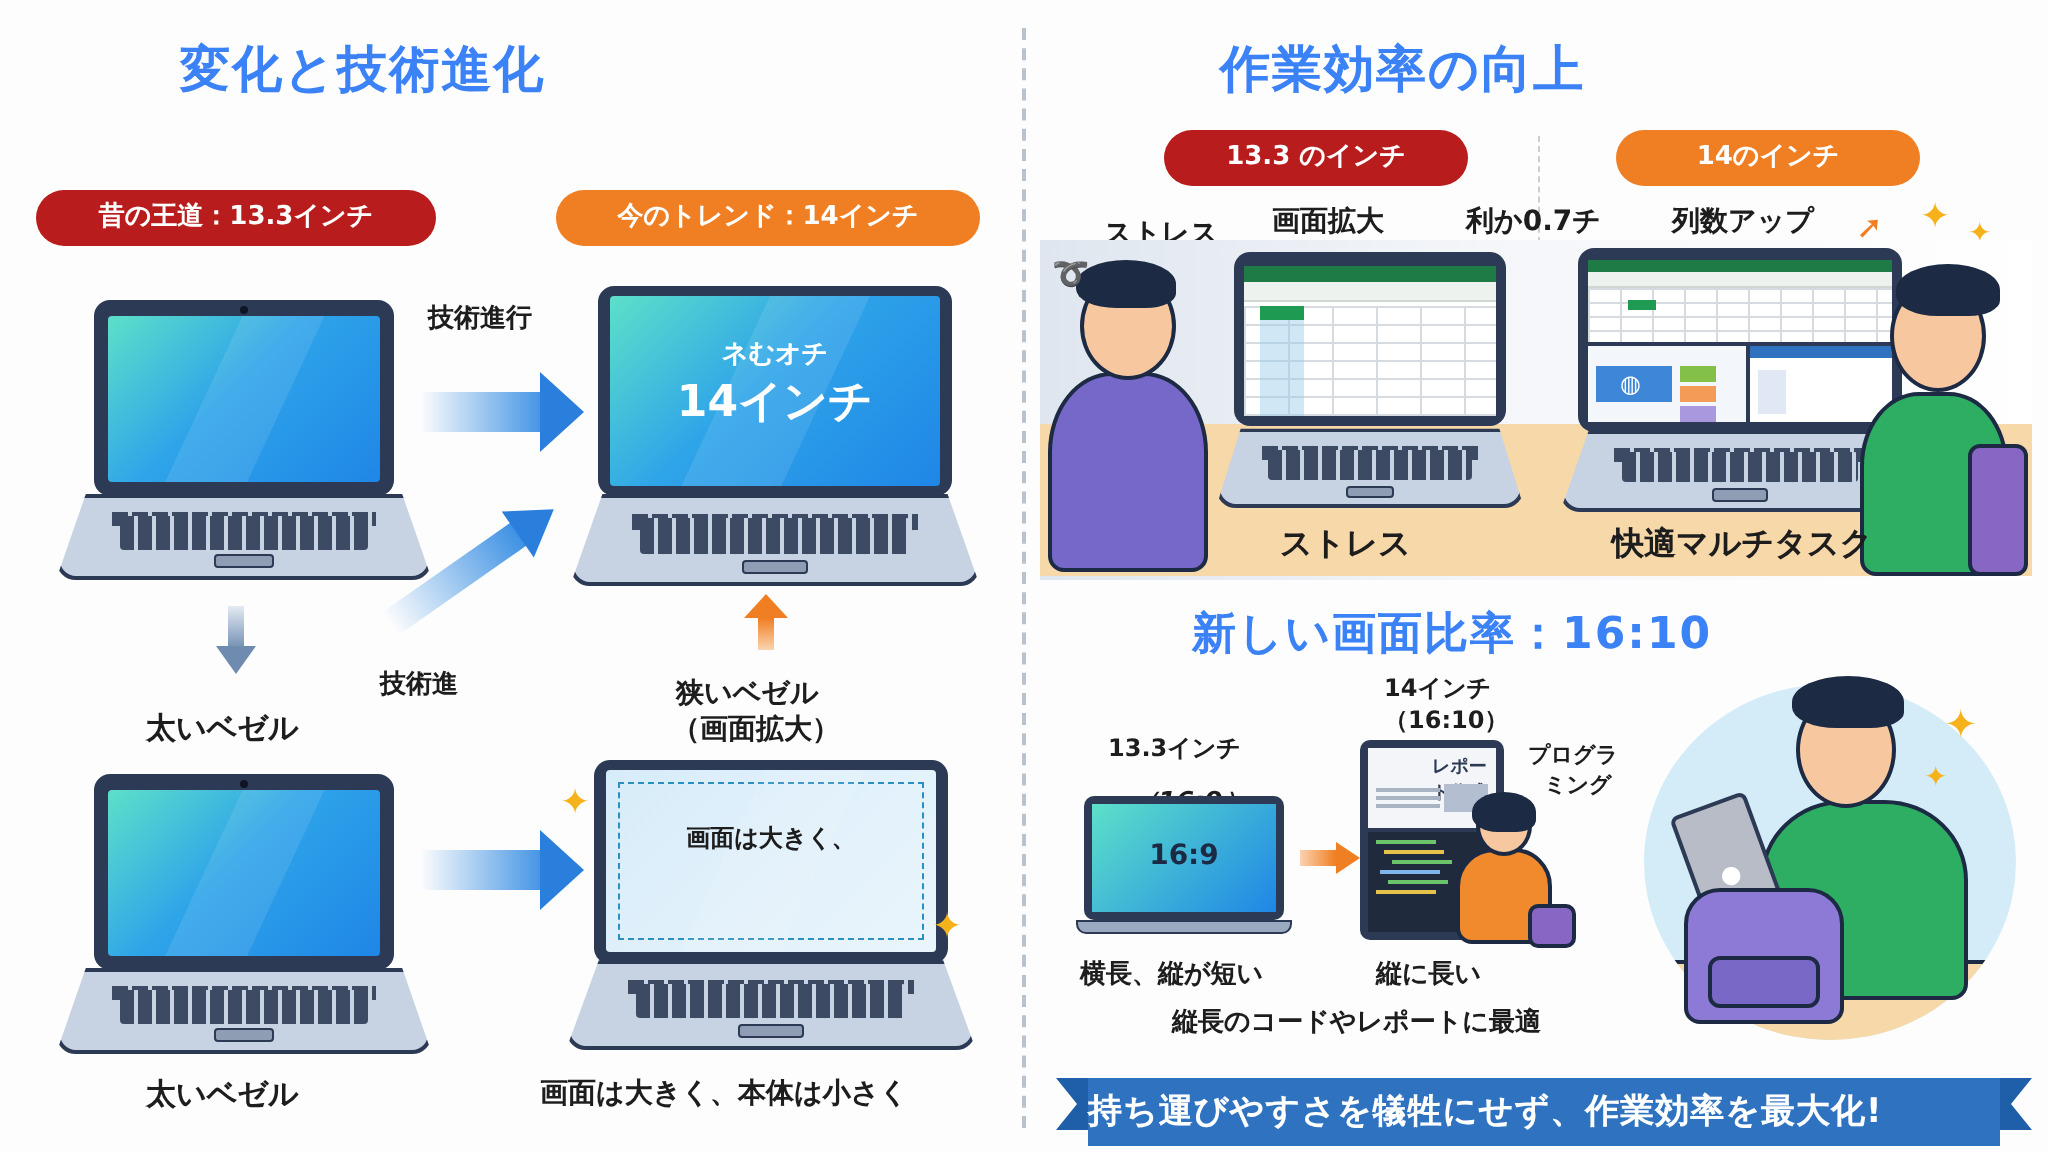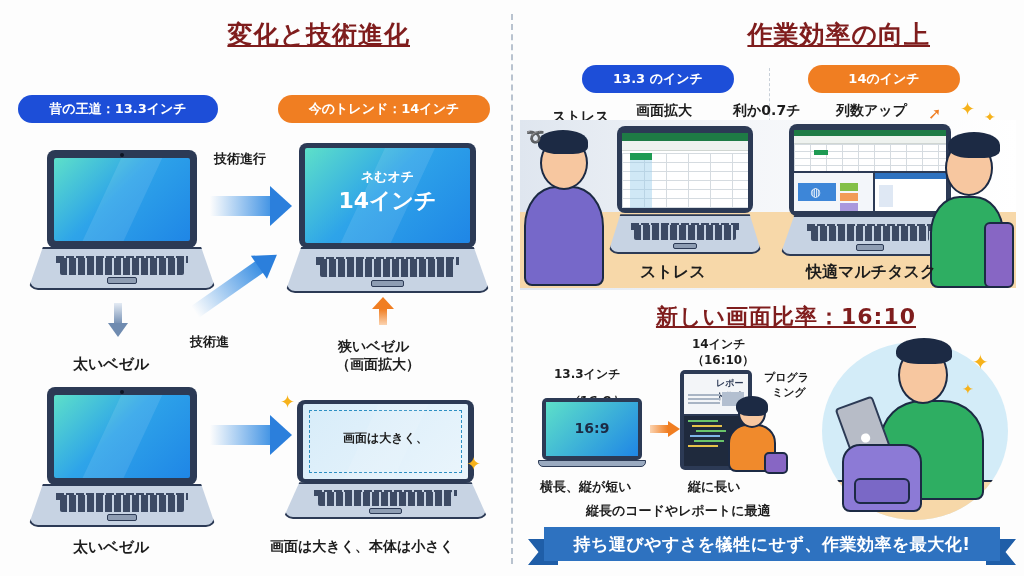--- a/index.html
+++ b/index.html
@@ -1,21 +1,21 @@
 <!DOCTYPE html>
 <html><head>
 <meta charset="utf-8">
 <style>
   * { box-sizing: border-box; margin: 0; padding: 0; }
   html, body { width: 1024px; height: 576px; overflow: hidden; background: #fdfdfd; }
   body { position: relative; font-family: "DejaVu Sans", "Liberation Sans", sans-serif; color: #1d1d1d; }
   .abs { position: absolute; }
-  .title { font-weight: bold; font-size: 25px; text-align: right; color: #7f1d1d; letter-spacing: 1px; text-decoration: underline; }
+  .title { font-weight: bold; font-size: 25px; text-align: left; color: #3b82f6; letter-spacing: 1px; }
   .pill { border-radius: 14px; color: #fff; font-weight: bold; font-size: 13px; text-align: center; line-height: 28px; height: 28px; }
-  .pill.gray { background: #1d4ed8; }
+  .pill.gray { background: #b91c1c; }
   .pill.orange { background: #f07e22; }
   .lbl { font-weight: bold; font-size: 13px; color: #1d1d1d; text-align: center; white-space: nowrap; }
   .divider-v { border-left: 2px dashed #b9c3cf; }
   .divider-v-light { border-left: 1.5px dashed #c7cfd8; }
 
   
   .laptop { position: absolute; }
   .laptop .lid { position: absolute; left: 10%; right: 10%; top: 0; bottom: 30%; background: #2c3a55; border-radius: 8px; }
   .laptop .cam { position: absolute; top: 3px; left: 50%; width: 4px; height: 4px; margin-left: -2px; border-radius: 50%; background: #0d1524; }
   .laptop .screen { position: absolute; left: 5%; right: 5%; top: 8%; bottom: 7%; background: linear-gradient(135deg, #5de0c9 0%, #2ea4e9 45%, #1f86e6 100%); border-radius: 2px; overflow: hidden; }
@@ -42,21 +42,21 @@
 
   
   .head-circle { position: absolute; border-radius: 50%; background: #f7c7a0; border: 2px solid #1c2a44; }
   .hair { position: absolute; background: #1c2a44; border-radius: 50% 50% 30% 40%; }
   .body-shape { position: absolute; border: 2px solid #1c2a44; border-radius: 40% 40% 8px 8px; }
 
   .banner { position: absolute; left: 528px; top: 527px; width: 488px; height: 40px; }
   .banner .tail-l, .banner .tail-r { position: absolute; top: 12px; width: 30px; height: 26px; background: #1f5ea8; }
   .banner .tail-l { left: 0; clip-path: polygon(0 0, 100% 0, 100% 100%, 0 100%, 35% 50%); }
   .banner .tail-r { right: 0; clip-path: polygon(0 0, 100% 0, 65% 50%, 100% 100%, 0 100%); }
-  .banner .main { position: absolute; left: 16px; right: 16px; top: 0; height: 34px; background: #2e72c0; color: #fff; font-weight: bold; font-size: 17px; text-align: center; line-height: 34px; letter-spacing: 0.5px; }
+  .banner .main { position: absolute; left: 16px; right: 16px; top: 12px; height: 34px; background: #2e72c0; color: #fff; font-weight: bold; font-size: 17px; line-height: 34px; letter-spacing: 0.5px; }
 </style>
 </head>
 <body>
 
 <div class="abs title" style="left:90px; top:18px; width:320px;">変化と技術進化</div>
 
 <div class="abs pill gray" style="left:18px; top:95px; width:200px;">昔の王道：13.3インチ</div>
 <div class="abs pill orange" style="left:278px; top:95px; width:212px;">今のトレンド：14インチ</div>
 
 <div class="laptop" style="left:28px; top:150px; width:188px; height:140px;">
@@ -118,21 +118,21 @@
     <div class="keys"></div>
     <div class="pad"></div>
 </div>
 <div class="abs lbl" style="left:73px; top:538px; font-size:15px;">太いベゼル</div>
 
 <div class="arrow-r" style="left:210px; top:415px; width:82px;">
     <div class="shaft"></div>
     <div class="head"></div>
   </div>
 
-<div class="laptop" style="left:283px; top:380px; width:205px; height:119px;margin-top:20px;">
+<div class="laptop" style="left:283px; top:380px; width:205px; height:145px;">
   <div class="lid" style="left:7%; right:7%;">
       <div class="screen" style="left:3%; right:3%; top:5%; bottom:5%; background:linear-gradient(135deg,#d7ecf9,#eaf5fc);">
     <div style="position:absolute;left:6px;right:6px;top:6px;bottom:6px;border:1.5px dashed #2c8fc2;"></div>
     <div class="screen-text" style="top:26px; font-size:12px; color:#1d1d1d;">画面は大きく、</div>
   </div>
     </div>
   <div class="base"></div>
     <div class="keys2"></div>
     <div class="keys"></div>
     <div class="pad"></div>

